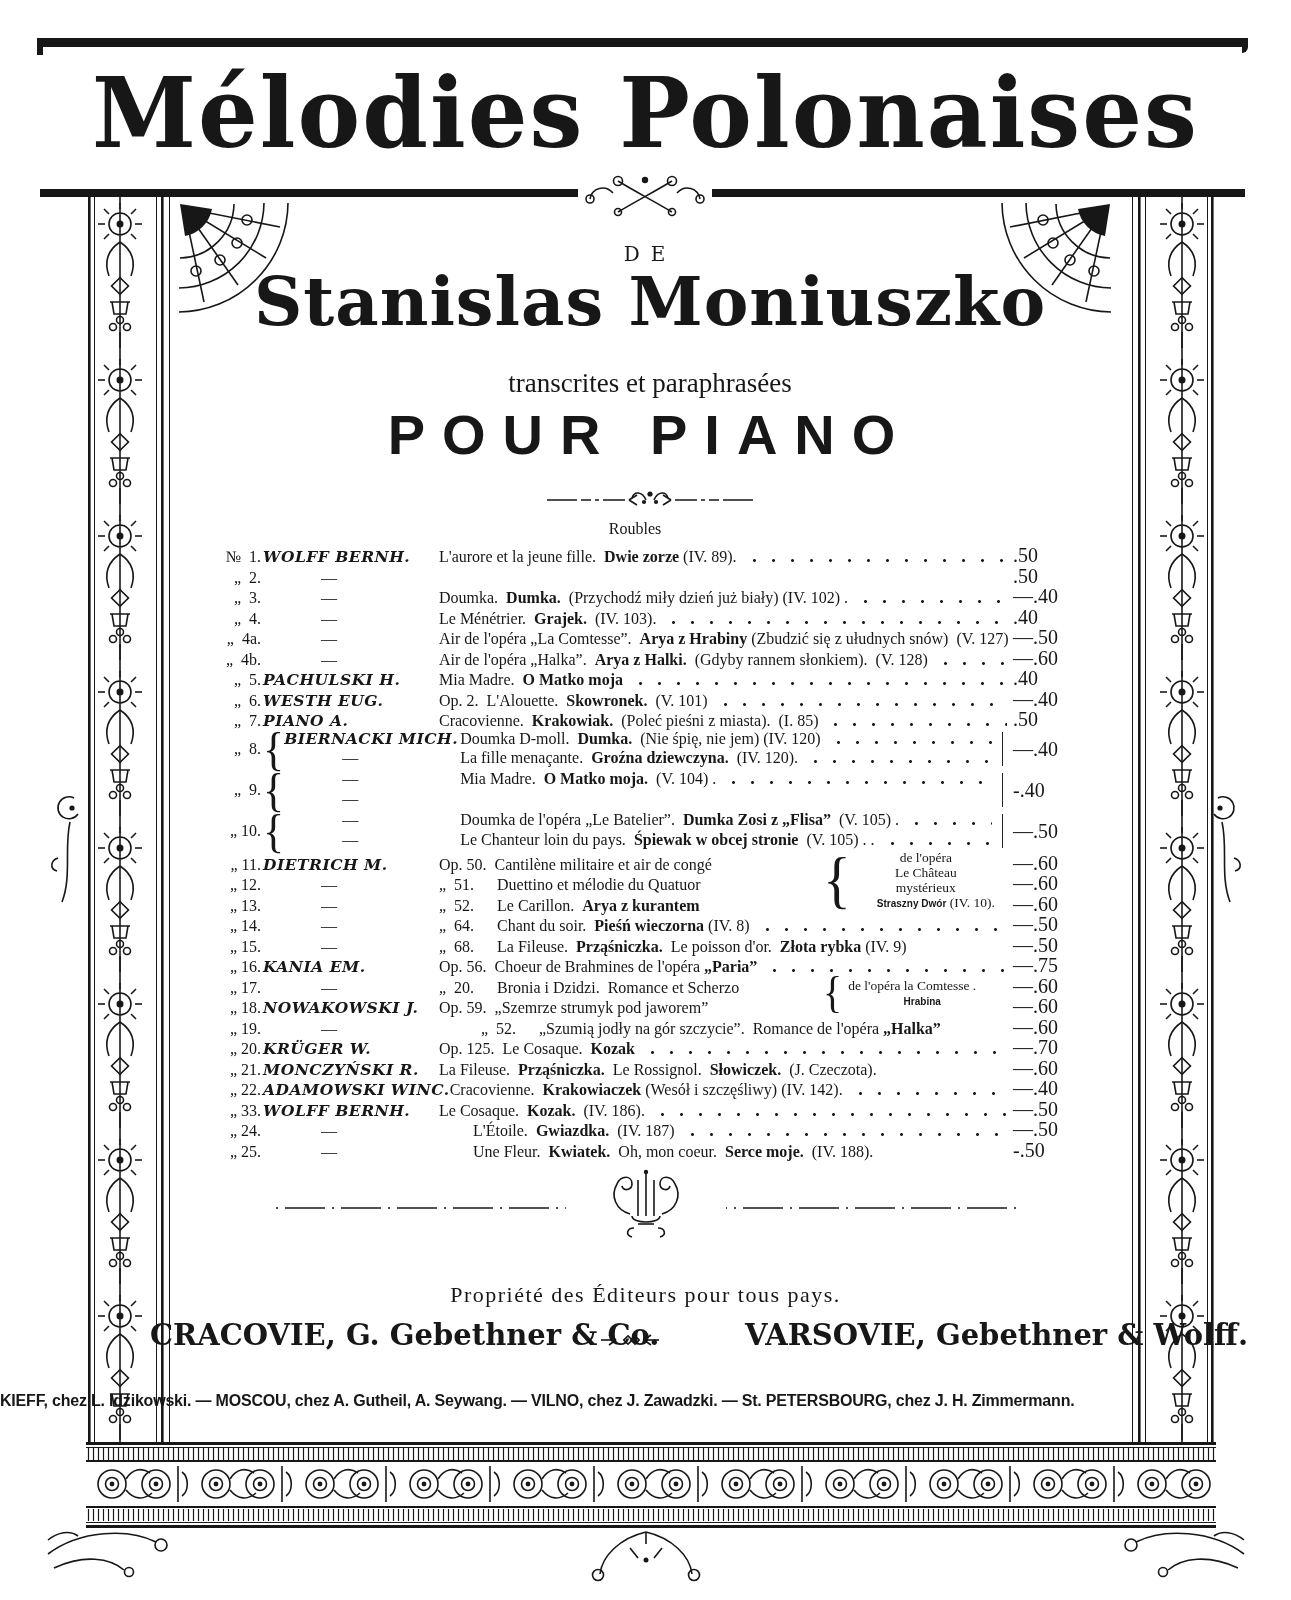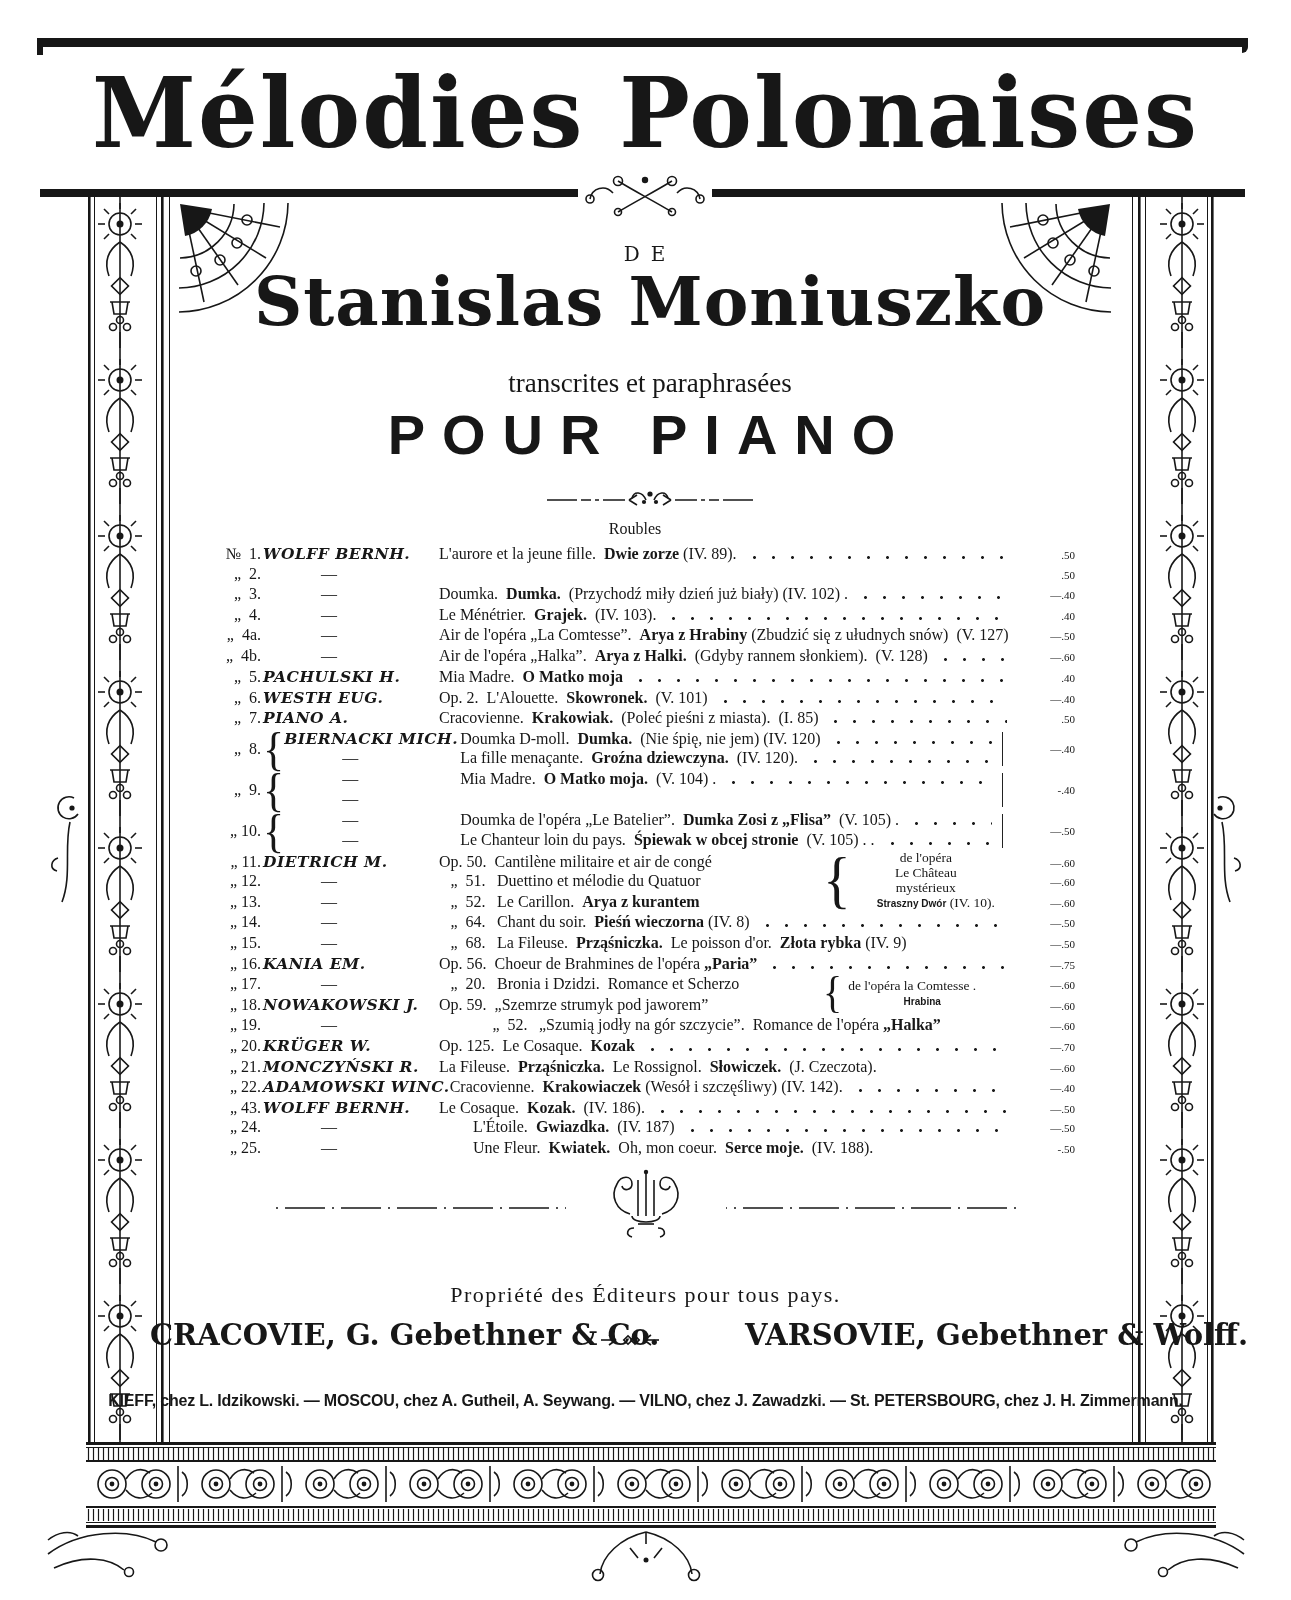--- a/index.html
+++ b/index.html
@@ -47,49 +47,49 @@
   .catalog{left:205px;top:544px;width:870px;height:618px;font-size:16px;}
   .crow{display:flex;align-items:baseline;height:20.5px;}
   .crow.grouped{height:41px;align-items:center;}
   .num{flex:0 0 56px;text-align:right;padding-right:2px;white-space:pre;}
   .glines{flex:1 1 auto;min-width:0;}
   .gline{display:flex;align-items:baseline;height:20.5px;}
   .acol{flex:0 0 176px;white-space:pre;overflow:visible;}
   .acol.author{font-family:"DejaVu Serif",serif;font-weight:700;font-style:italic;font-size:15.5px;letter-spacing:.5px;}
   .acol.dashcell{padding-left:58px;box-sizing:border-box;}
   .bodycol{flex:1 1 auto;display:flex;align-items:baseline;min-width:0;}
-  .op{flex:0 0 58px;white-space:pre;text-align:center;}
+  .op{flex:0 0 58px;white-space:pre;}
   .seg{white-space:pre;}
   .seg.b{font-weight:700;}
   .leader{flex:1 1 14px;min-width:10px;height:12px;align-self:flex-end;margin:0 6px 3px 8px;
     background-image:radial-gradient(circle,#1b1b1b 1.25px,rgba(0,0,0,0) 1.6px);
     background-size:19px 5px;background-repeat:repeat-x;background-position:0 bottom;}
   .spacer{flex:1 1 14px;min-width:10px;}
-  .price{flex:0 0 62px;text-align:right;white-space:pre;font-size:11px;}
+  .price{flex:0 0 62px;text-align:left;white-space:pre;font-size:20px;}
   .crow.grouped .price{align-self:center;}
   .lbrace{flex:0 0 16px;font-size:44px;font-weight:400;line-height:41px;transform:scaleY(1.05);}
   .rbar{flex:0 0 2px;border-left:1.8px solid #222;height:34px;margin:0 8px 0 4px;align-self:center;}
   
   .ann{position:absolute;display:flex;align-items:center;}
   .ann .abrace{font-size:58px;font-weight:300;line-height:58px;margin-right:6px;transform:scaleY(1.1);}
   .ann.ann2 .abrace{font-size:40px;line-height:40px;}
   .alines{text-align:center;}
   .aline{font-size:13.5px;line-height:15px;white-space:pre;}
   .aline .ab{font-weight:700;font-size:10px;font-family:"Liberation Sans",sans-serif;margin-left:20px;}
   .aline .asuf{font-size:13.5px;font-family:"Liberation Serif",serif;font-weight:400;}
   .ann1{left:618px;top:304px;height:64px;}
   .ann2{left:618px;top:428px;height:42px;}
 
   
   .lyre-div{left:266px;top:1168px;width:760px;height:72px;text-align:center;}
   .rights{left:0;top:1282px;width:1291px;text-align:center;font-size:22px;letter-spacing:1.5px;}
   .pub-left{left:150px;top:1318px;font-family:"DejaVu Serif",serif;font-weight:700;font-size:29px;}
   .pub-right{left:745px;top:1318px;font-family:"DejaVu Serif",serif;font-weight:700;font-size:29px;}
   .pub-fleuron{left:598px;top:1330px;width:64px;height:20px;}
-  .agents{left:0;top:1392px;width:1291px;text-align:center;
+  .agents{left:0;top:1392px;width:1291px;text-align:left;
     font-family:"Liberation Sans",sans-serif;font-weight:700;font-size:16px;letter-spacing:-0.2px;}
 
   svg{display:block;}
   svg .s{stroke:var(--ink);fill:none;stroke-width:1.6;}
   svg .f{fill:var(--ink);stroke:none;}
 </style>
 </head>
 <body>
 
 <div class="abs rule-top"></div>
@@ -699,21 +699,21 @@
             <span class="seg">Cracovienne.  </span>
             <span class="seg b">Krakowiaczek</span>
             <span class="seg"> (Wesół i szczęśliwy) (IV. 142).</span>
             <span class="leader"></span>
           </span>
         </div>
       </div>
       <span class="price">—.40</span>
     </div>
     <div class="crow">
-      <span class="num">„ 43.</span>
+      <span class="num">„ 33.</span>
       <div class="glines">
         <div class="gline">
           <span class="acol author">WOLFF BERNH.</span>
           <span class="bodycol">
             <span class="seg">Le Cosaque.  </span>
             <span class="seg b">Kozak.</span>
             <span class="seg">  (IV. 186).</span>
             <span class="leader"></span>
           </span>
         </div>

